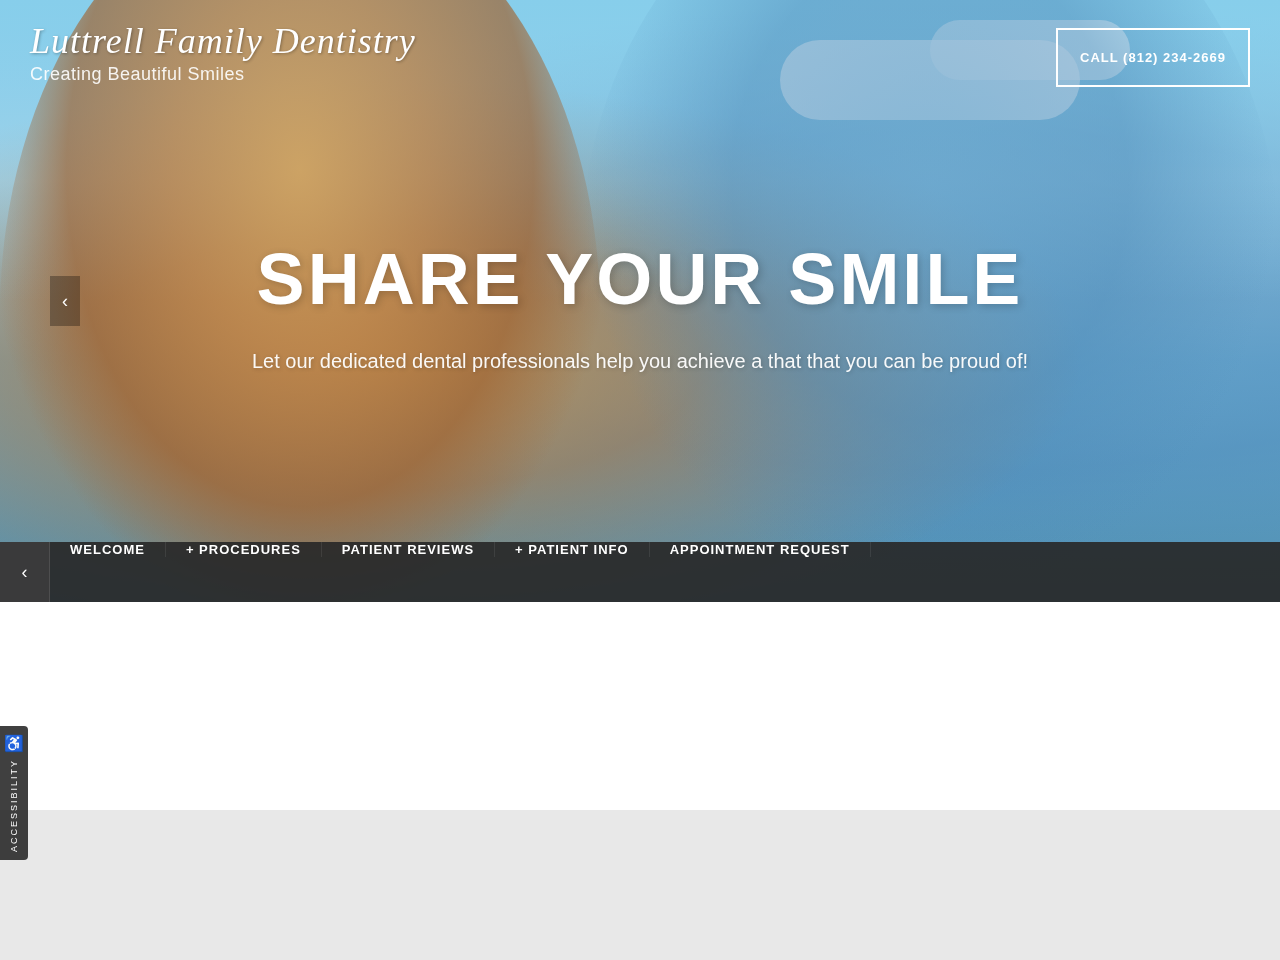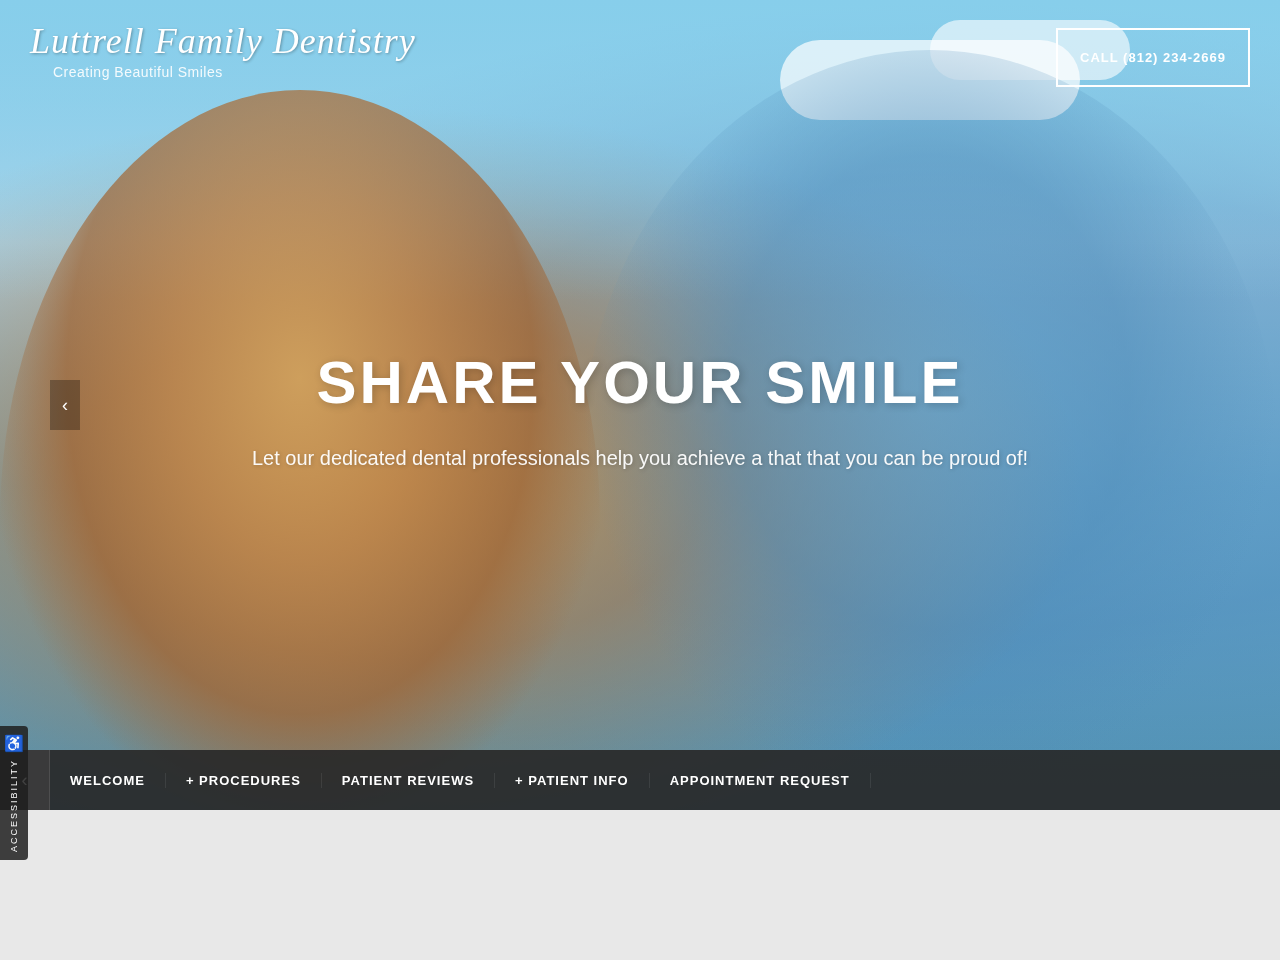--- a/index.html
+++ b/index.html
@@ -9,21 +9,21 @@
       width: 1280px;
       height: 960px;
       overflow: hidden;
       position: relative;
     }
 
     
     .hero {
       position: relative;
       width: 1280px;
-      height: 810px;
+      height: 602px;
       background: linear-gradient(
         135deg,
         rgba(180, 140, 80, 0.7) 0%,
         rgba(120, 160, 180, 0.5) 40%,
         rgba(80, 140, 190, 0.7) 70%,
         rgba(60, 120, 170, 0.8) 100%
       );
       background-color: #7aaccc;
       overflow: hidden;
     }
@@ -110,25 +110,24 @@
       font-family: 'Georgia', cursive;
       font-size: 36px;
       font-weight: normal;
       font-style: italic;
       color: white;
       text-shadow: 1px 1px 3px rgba(0,0,0,0.3);
       letter-spacing: 1px;
     }
 
     .logo-subtitle {
-      font-size: 14px;
+      font-size: 18px;
       color: rgba(255,255,255,0.9);
       margin-top: 2px;
       letter-spacing: 0.5px;
-      margin-left: 23px;
     }
 
     .call-button {
       border: 2px solid white;
       color: white;
       background: transparent;
       padding: 20px 22px;
       font-size: 13px;
       font-weight: bold;
       letter-spacing: 1px;
@@ -143,21 +142,21 @@
       top: 50%;
       left: 50%;
       transform: translate(-50%, -45%);
       text-align: center;
       z-index: 10;
       color: white;
       width: 800px;
     }
 
     .hero-title {
-      font-size: 60px;
+      font-size: 72px;
       font-weight: 900;
       text-transform: uppercase;
       letter-spacing: 3px;
       color: white;
       text-shadow: 2px 2px 8px rgba(0,0,0,0.2);
       margin-bottom: 25px;
     }
 
     .hero-subtitle {
       font-size: 20px;
@@ -189,21 +188,21 @@
       cursor: pointer;
       color: white;
       font-size: 18px;
       border-right: 1px solid rgba(255,255,255,0.1);
       flex-shrink: 0;
     }
 
     .nav-items {
       display: flex;
       flex: 1;
-      align-items: center;
+      align-items: flex-start;
     }
 
     .nav-item {
       display: flex;
       align-items: center;
       padding: 0 20px;
       color: white;
       font-size: 13px;
       font-weight: 600;
       letter-spacing: 1px;

